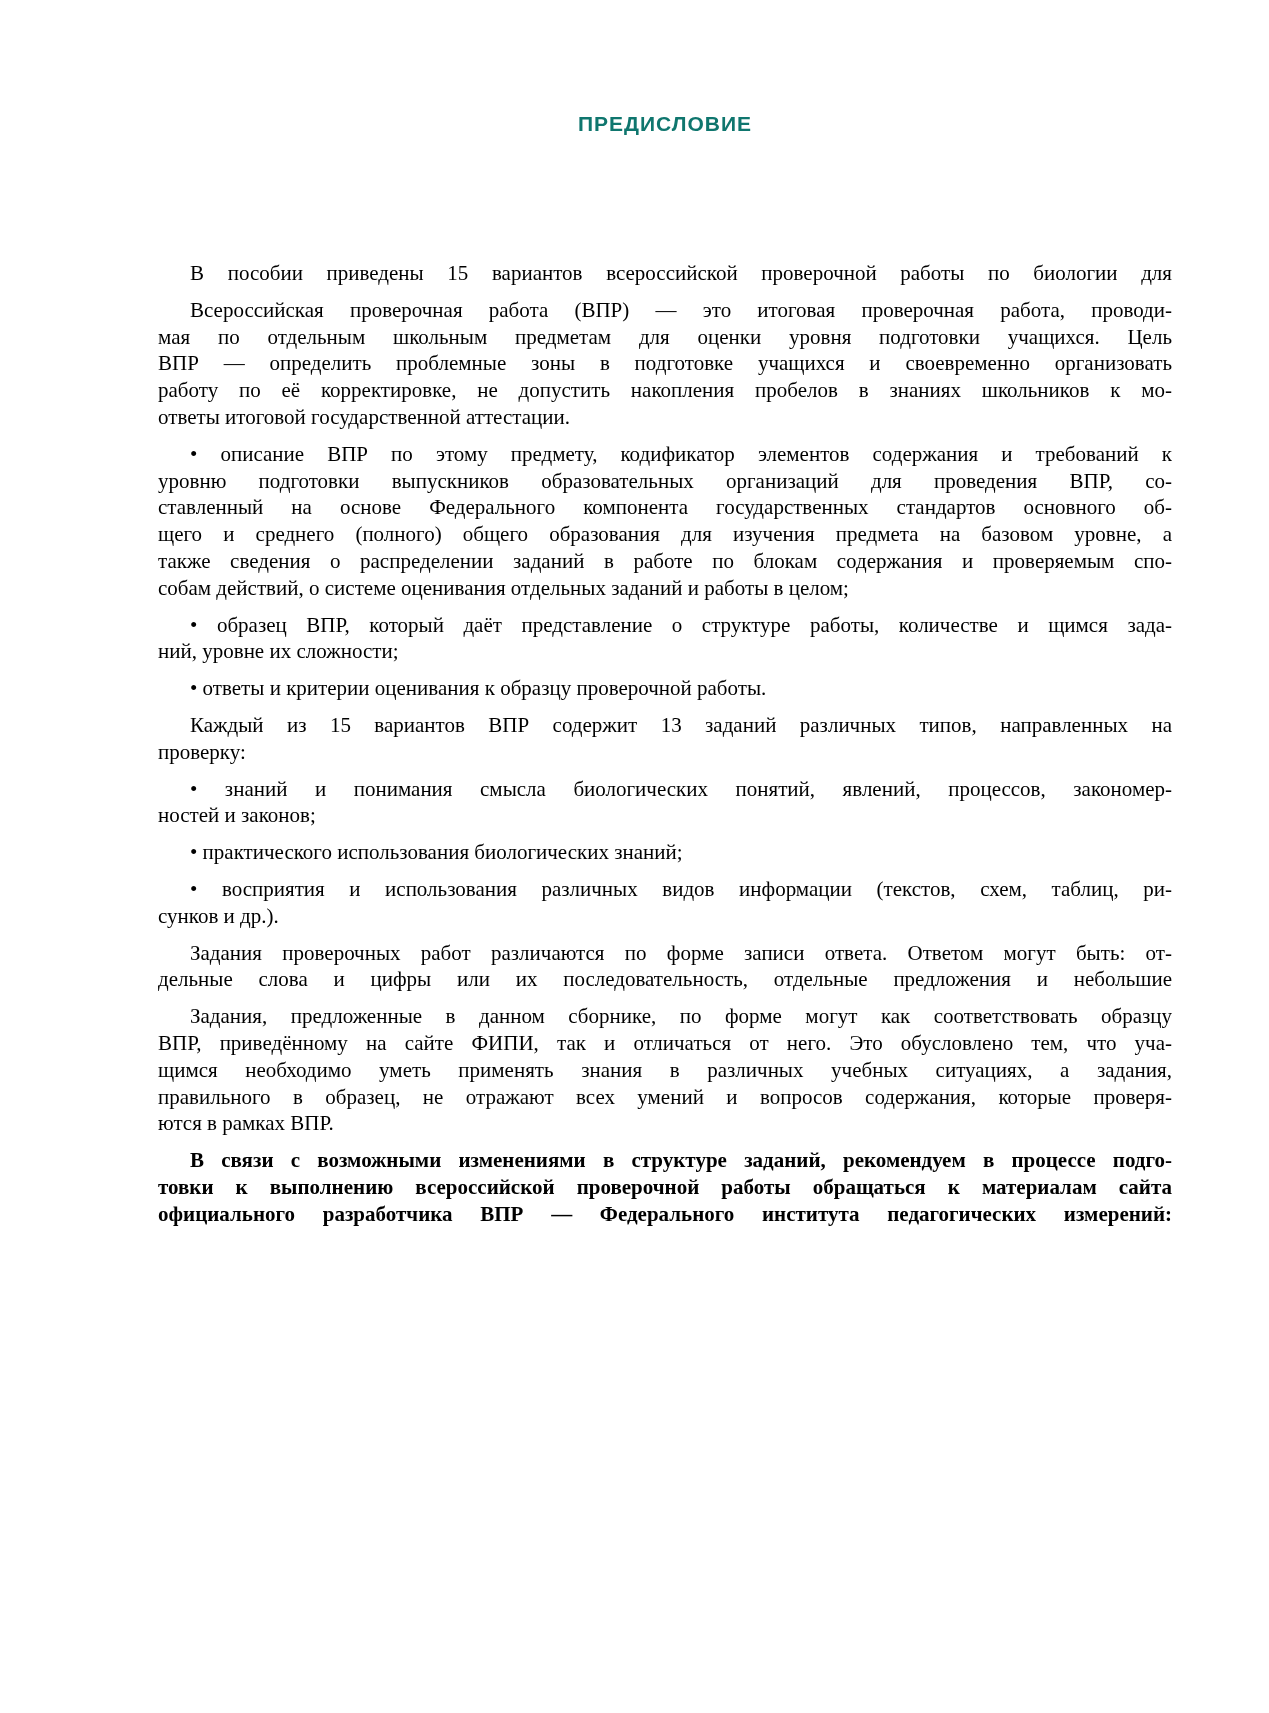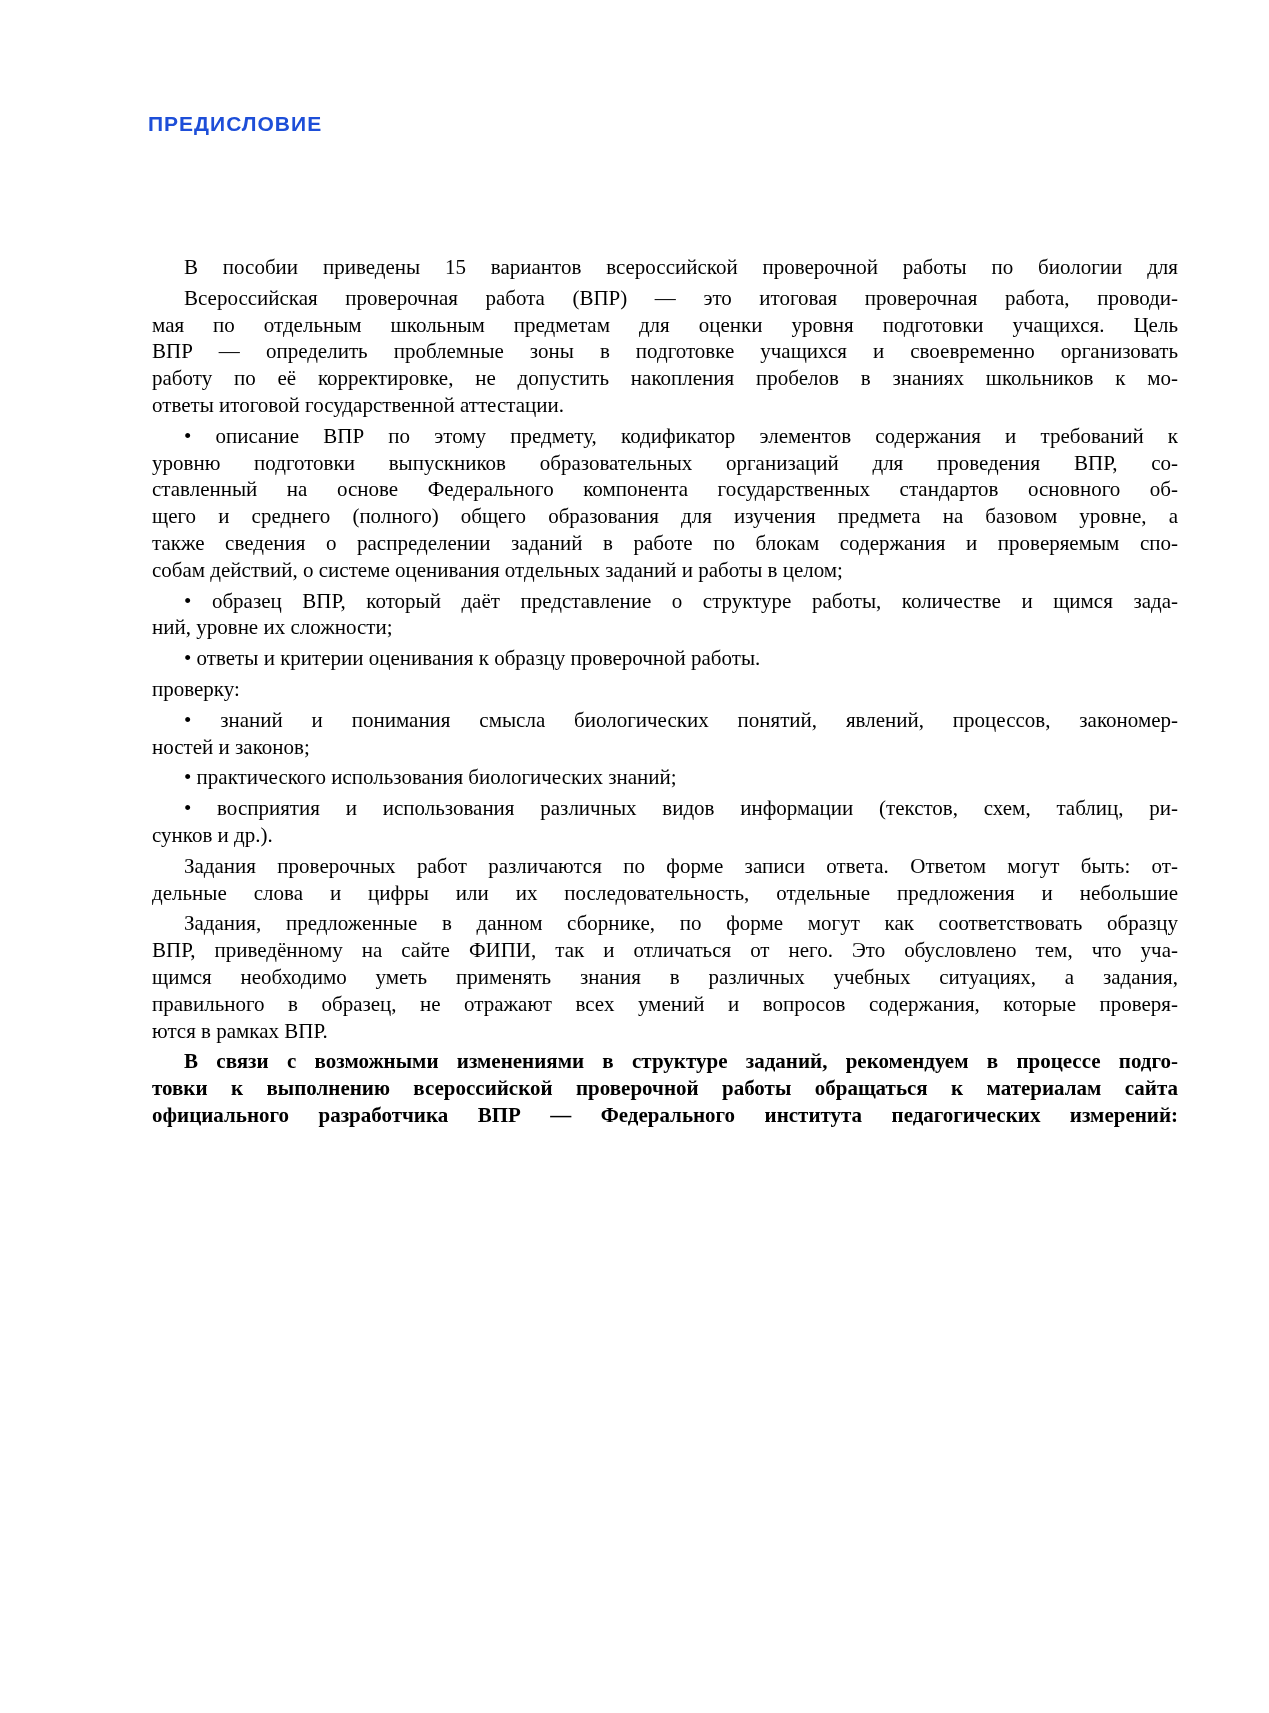--- a/index.html
+++ b/index.html
@@ -13,38 +13,39 @@
     height: 1713px;
     background: #ffffff;
     color: #000000;
     overflow: hidden;
   }
   .page-title {
     position: absolute;
     top: 112px;
     left: 148px;
     width: 1034px;
+    text-align: center;
     font-family: "Liberation Sans", "DejaVu Sans", sans-serif;
     font-weight: 700;
     font-size: 21px;
     letter-spacing: 1px;
-    color: #1d4ed8;
+    color: #0f766e;
   }
   .body-text {
     position: absolute;
     top: 250px;
     left: 148px;
     width: 1034px;
     font-family: "Liberation Serif", "DejaVu Serif", serif;
     font-size: 21px;
     line-height: 26.8px;
     color: #000000;
   }
   .paragraph {
-    margin: 4px;
+    margin: 10px;
     padding: 0;
   }
   .paragraph.bold {
     font-weight: 700;
   }
   .line {
     text-align: justify;
     text-align-last: left;
     white-space: normal;
   }
@@ -80,20 +81,21 @@
         <div class="line">собам действий, о системе оценивания отдельных заданий и работы в целом;</div>
       </div>
       <div class="paragraph">
         <div class="line first just">• образец ВПР, который даёт представление о структуре работы, количестве и щимся зада-</div>
         <div class="line">ний, уровне их сложности;</div>
       </div>
       <div class="paragraph">
         <div class="line first">• ответы и критерии оценивания к образцу проверочной работы.</div>
       </div>
       <div class="paragraph">
+        <div class="line first just">Каждый из 15 вариантов ВПР содержит 13 заданий различных типов, направленных на</div>
         <div class="line">проверку:</div>
       </div>
       <div class="paragraph">
         <div class="line first just">• знаний и понимания смысла биологических понятий, явлений, процессов, закономер-</div>
         <div class="line">ностей и законов;</div>
       </div>
       <div class="paragraph">
         <div class="line first">• практического использования биологических знаний;</div>
       </div>
       <div class="paragraph">

